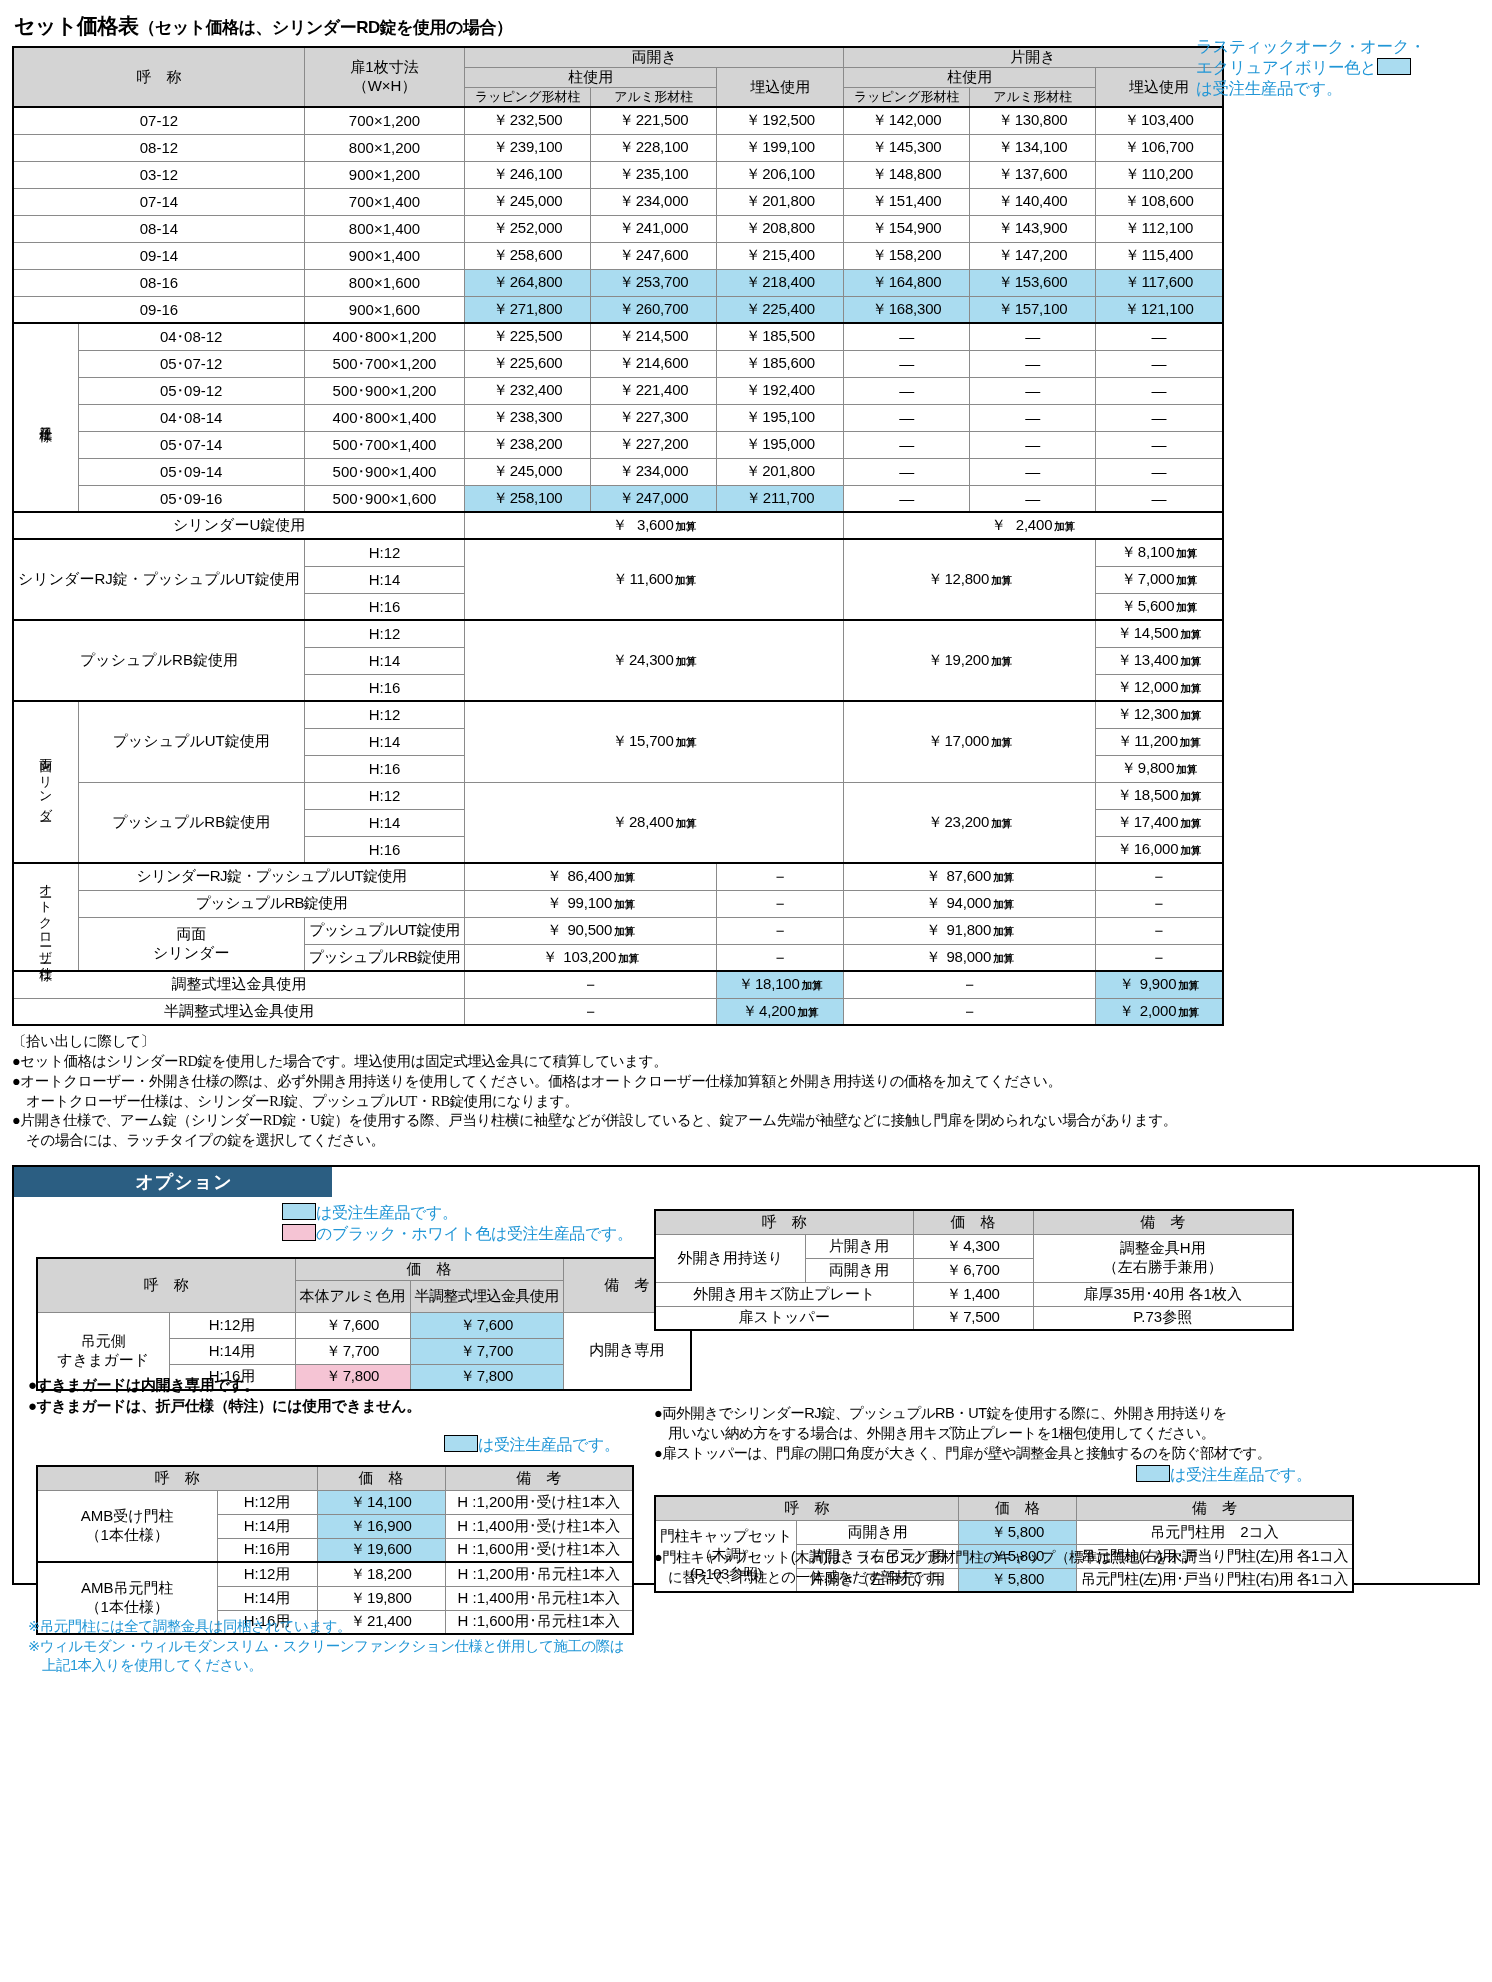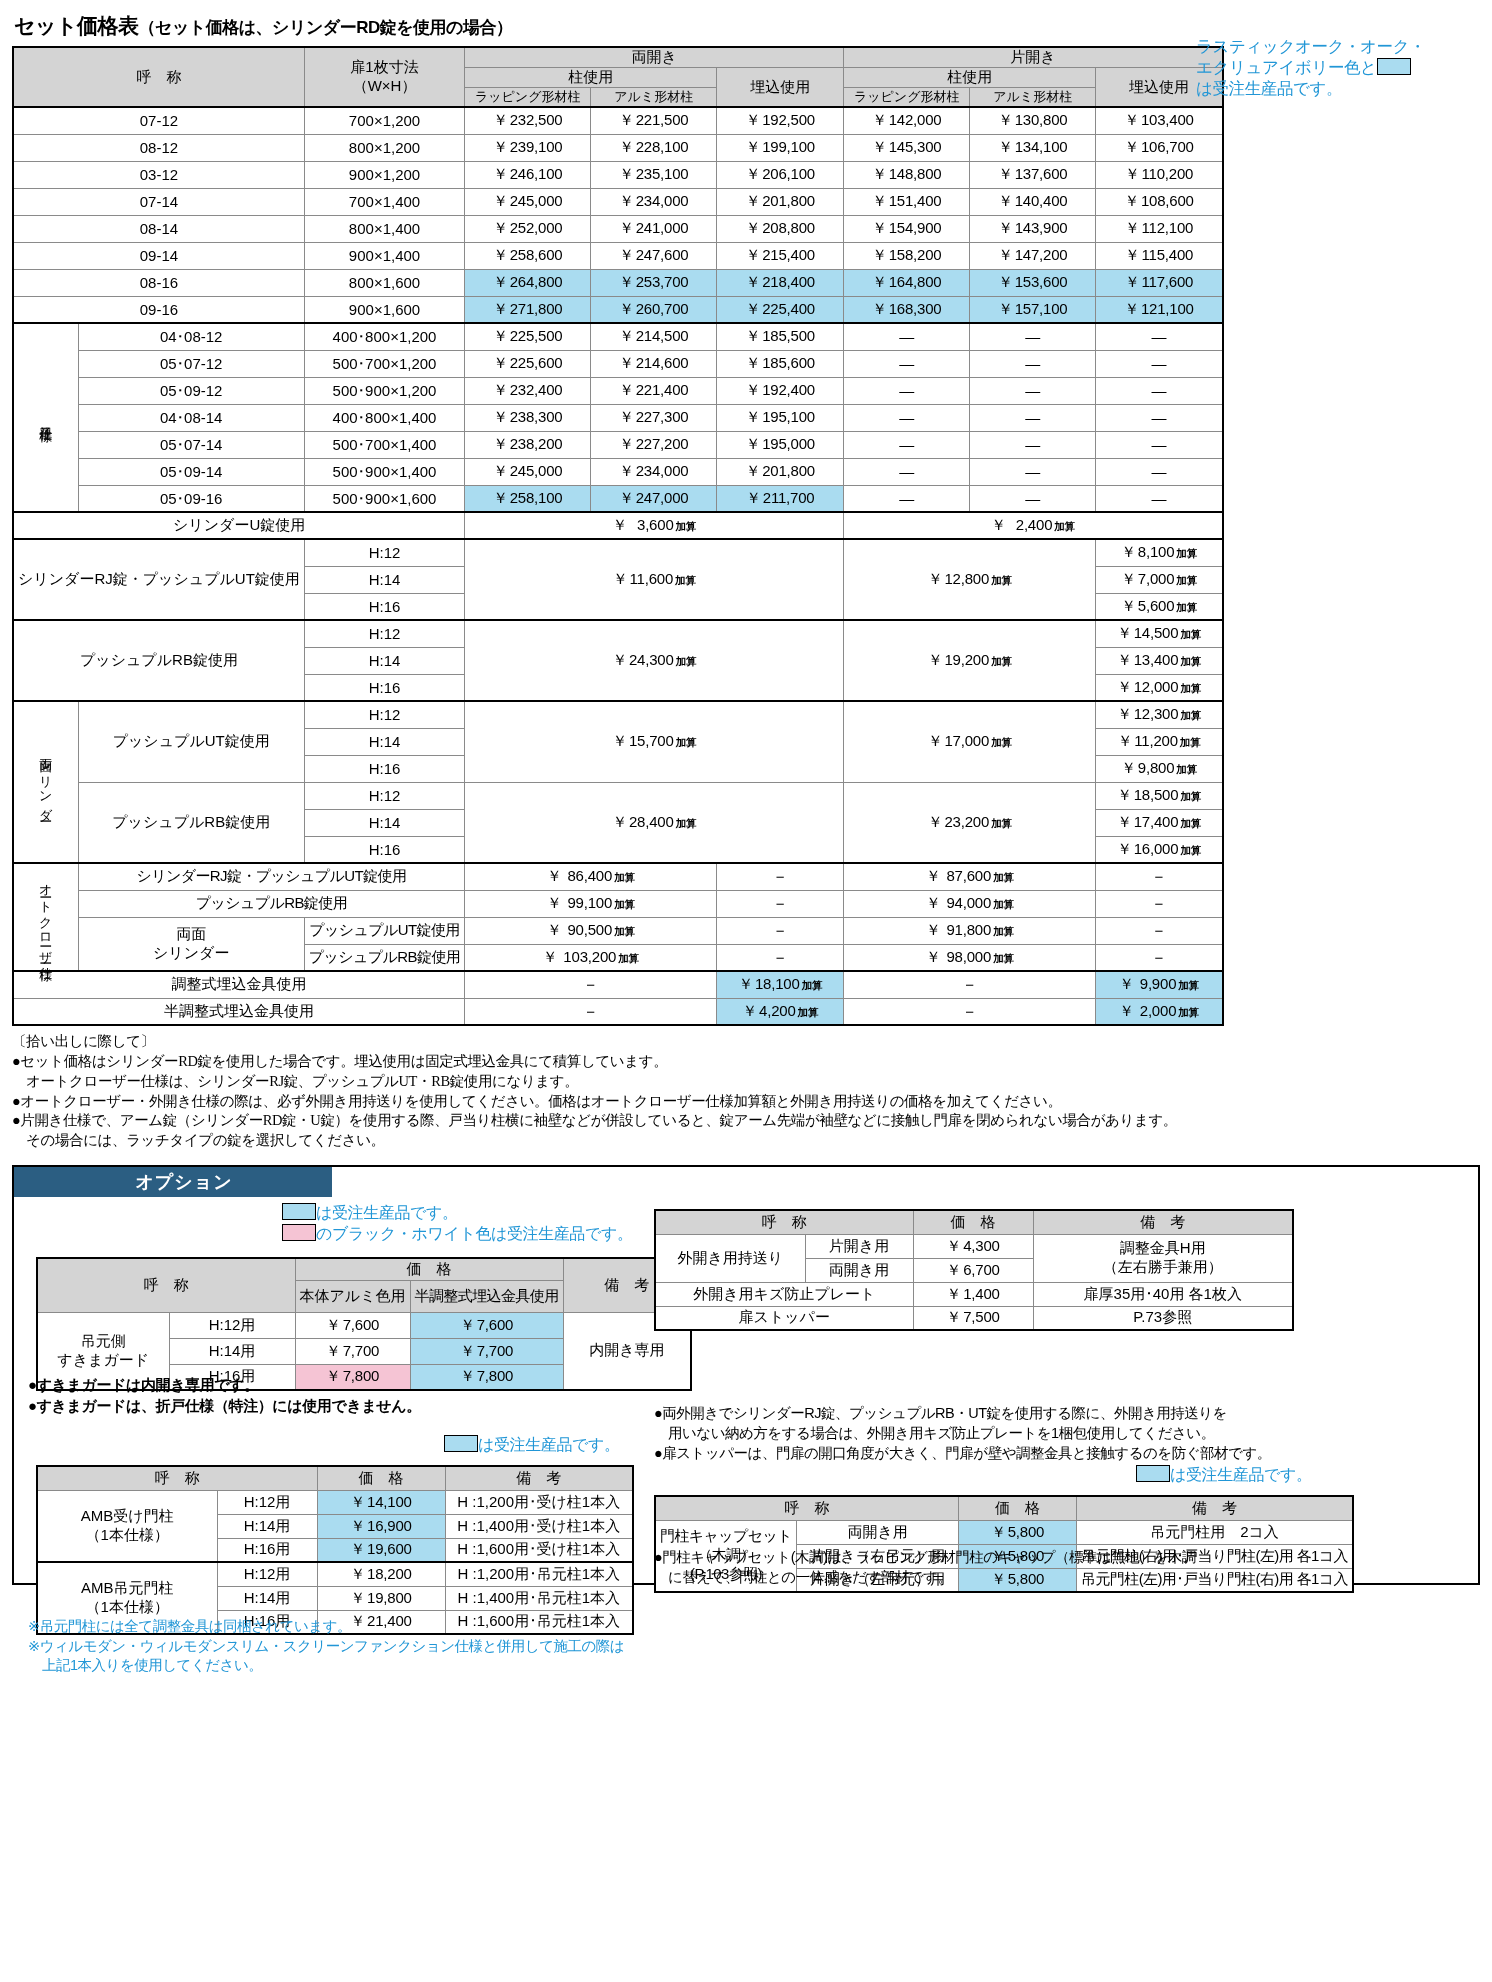--- a/index.html
+++ b/index.html
@@ -423,22 +423,22 @@
       <td class=" price blue"><span class="yen">￥</span>4,200<span class="add">加算</span></td>
       <td colspan="2" class=" dash">−</td>
       <td class=" price blue"><span class="yen">￥</span>&nbsp;2,000<span class="add">加算</span></td>
     </tr>
       </tbody>
   </table>
 
   <div class="notes">
     <div class="ln">〔拾い出しに際して〕</div>
     <div class="ln">●セット価格はシリンダーRD錠を使用した場合です。埋込使用は固定式埋込金具にて積算しています。</div>
+    <div class="ln">●オートクローザー・外開き仕様の際は、必ず外開き用持送りを使用してください。価格はオートクローザー仕様加算額と外開き用持送りの価格を加えてください。</div>
     <div class="ln">　オートクローザー仕様は、シリンダーRJ錠、プッシュプルUT・RB錠使用になります。</div>
-    <div class="ln">●オートクローザー・外開き仕様の際は、必ず外開き用持送りを使用してください。価格はオートクローザー仕様加算額と外開き用持送りの価格を加えてください。</div>
     <div class="ln">●片開き仕様で、アーム錠（シリンダーRD錠・U錠）を使用する際、戸当り柱横に袖壁などが併設していると、錠アーム先端が袖壁などに接触し門扉を閉められない場合があります。</div>
     <div class="ln">　その場合には、ラッチタイプの錠を選択してください。</div>
   </div>
 
   <div class="opt-band">
     <div class="opt-title">
         <span>オプション</span>
       </div>
 
     <div style="position:absolute;left:268px;top:36px;" class="note-blue">

